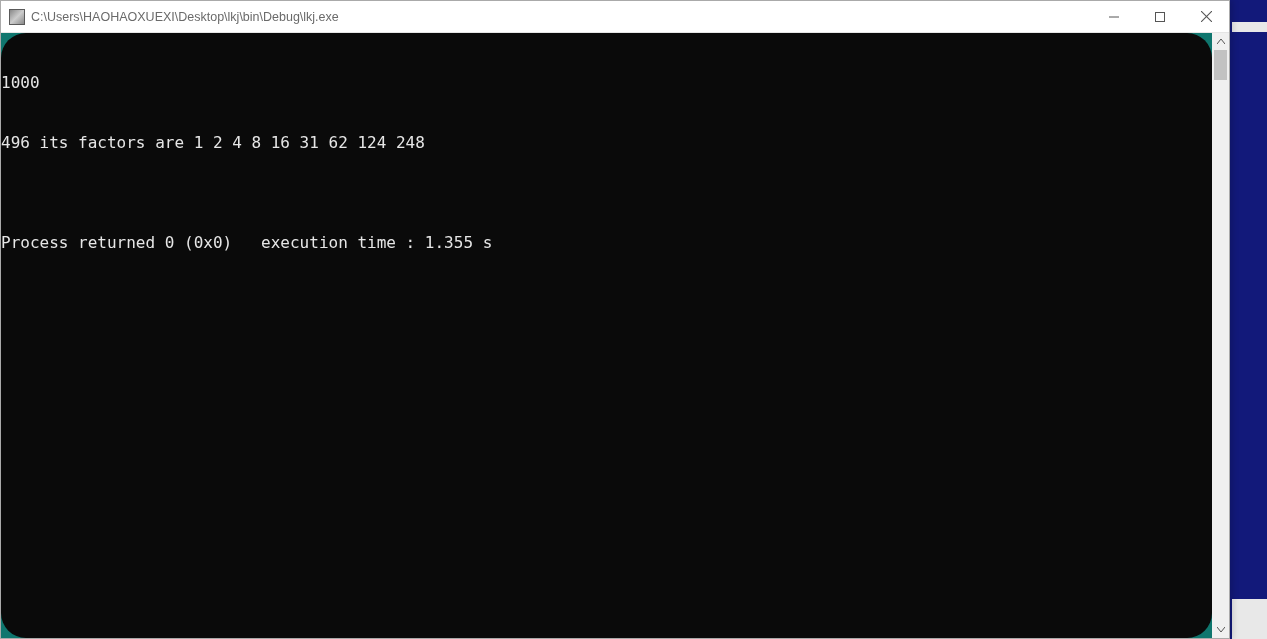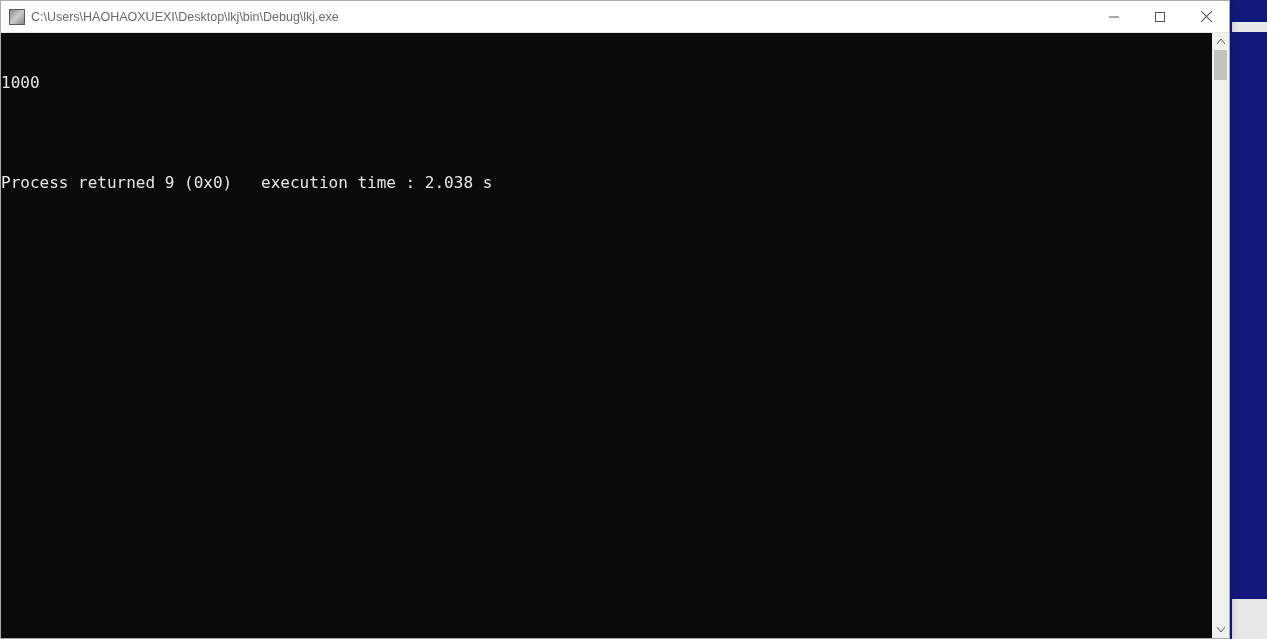--- a/index.html
+++ b/index.html
@@ -83,20 +83,21 @@
     .console {
       flex: 1;
       background: #0a0a0a;
       color: #e6e6e6;
       font-family: "NSimSun", "SimSun", "Consolas", monospace;
       font-size: 16px;
       line-height: 20px;
       padding: 0;
       white-space: pre;
       overflow: hidden;
+      border-radius: 25px;
     }
     .console .line { display: block; }
     .scrollbar {
       width: 17px;
       background: #f0f0f0;
       display: flex;
       flex-direction: column;
     }
     .sb-arrow {
       height: 17px;
@@ -146,22 +147,23 @@
         <svg viewBox="0 0 10 10">
             <line x1="0" y1="0" x2="10" y2="10" stroke="#555" stroke-width="1"></line>
             <line x1="10" y1="0" x2="0" y2="10" stroke="#555" stroke-width="1"></line>
           </svg>
       </div>
     </div>
   </div>
   <div class="console-wrap">
     <div class="console">
       <span class="line">1000</span>
+      <span class="line">496 its factors are 1 2 4 8 16 31 62 124 248</span>
       <span class="line"></span>
-      <span class="line">Process returned 9 (0x0)   execution time : 2.038 s</span>
+      <span class="line">Process returned 0 (0x0)   execution time : 1.355 s</span>
     </div>
     <div class="scrollbar">
       <div class="sb-arrow">
         <svg width="8" height="5" viewBox="0 0 8 5">
             <polyline points="0,5 4,0 8,5" fill="none" stroke="#555" stroke-width="1"></polyline>
           </svg>
       </div>
       <div class="sb-track">
         <div class="sb-thumb"></div>
       </div>

